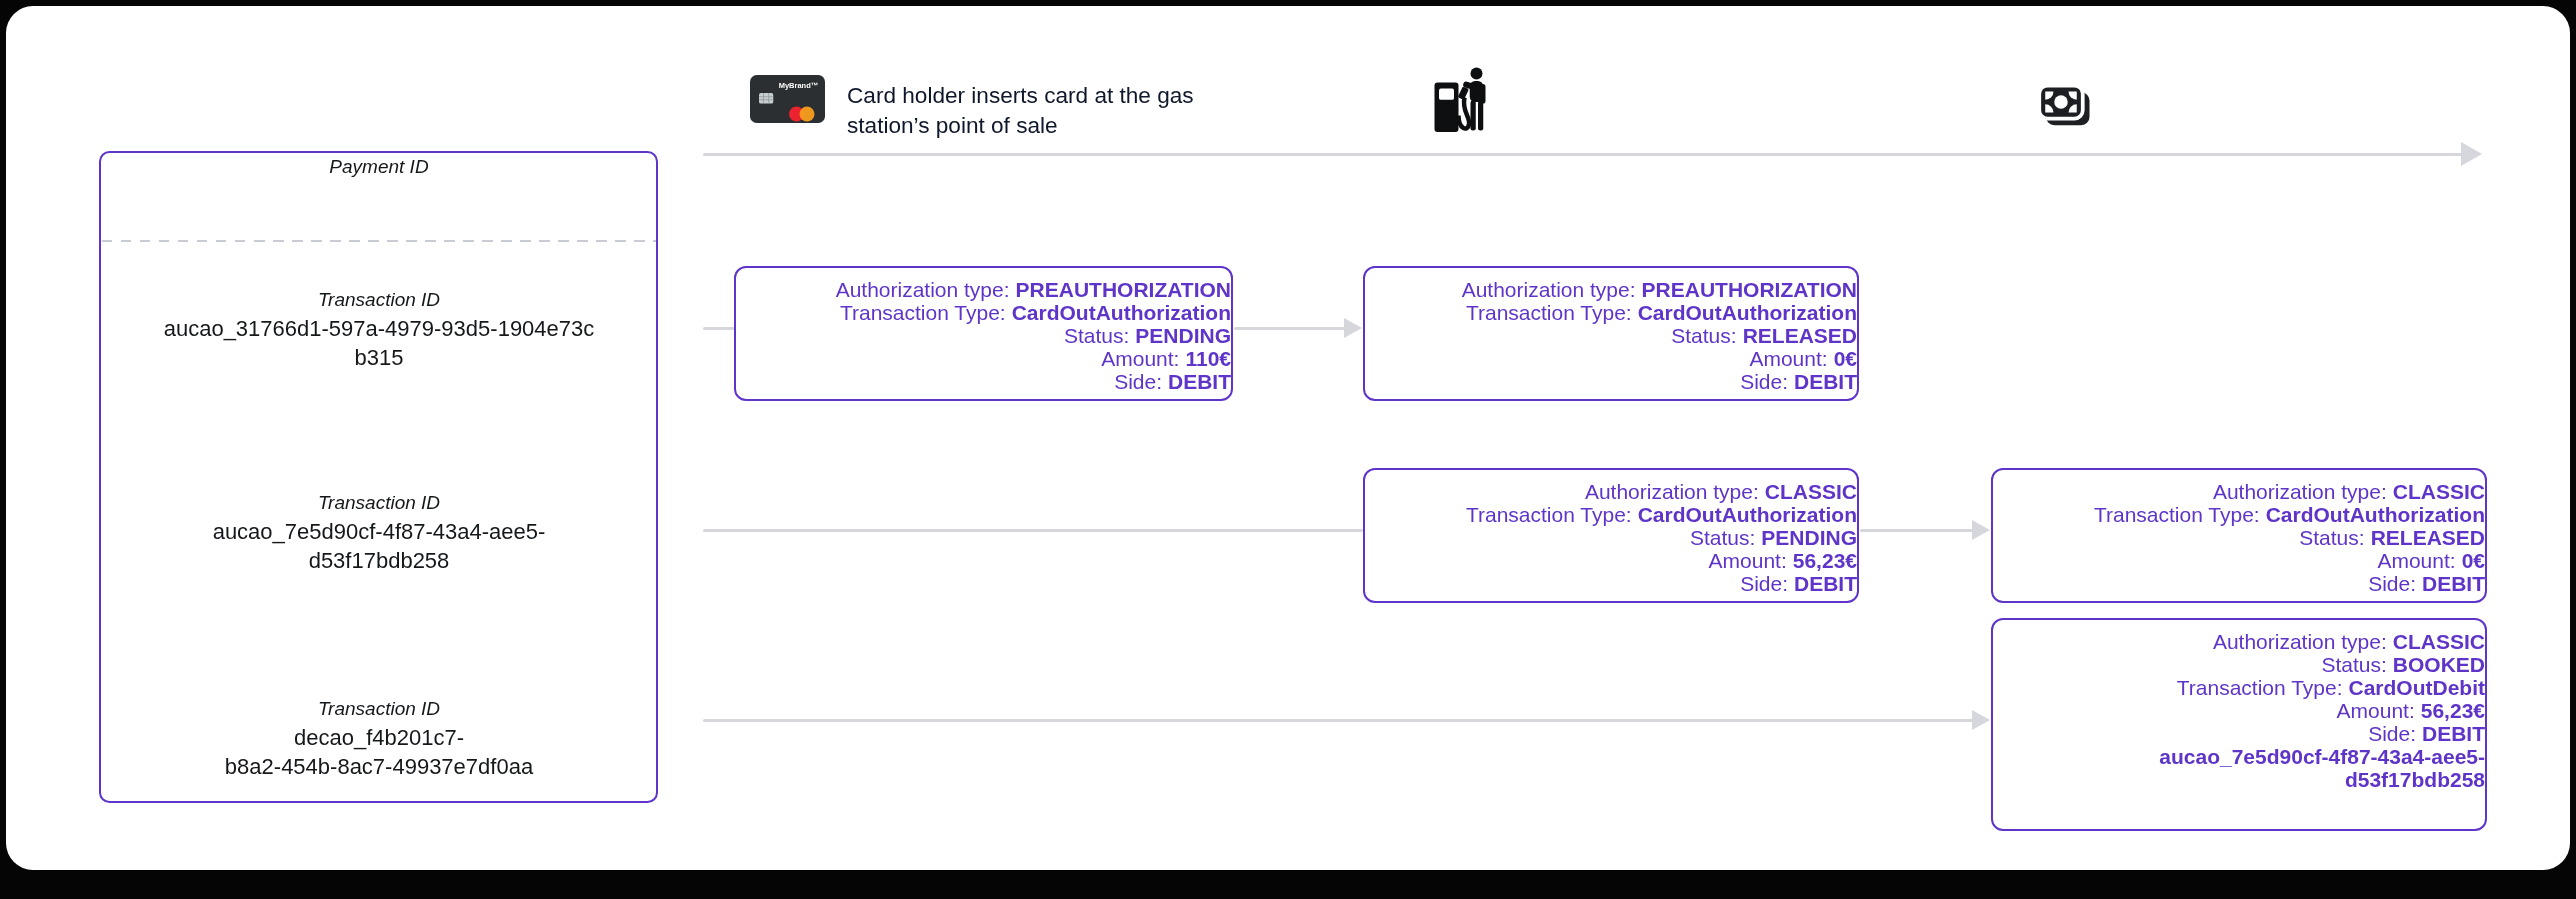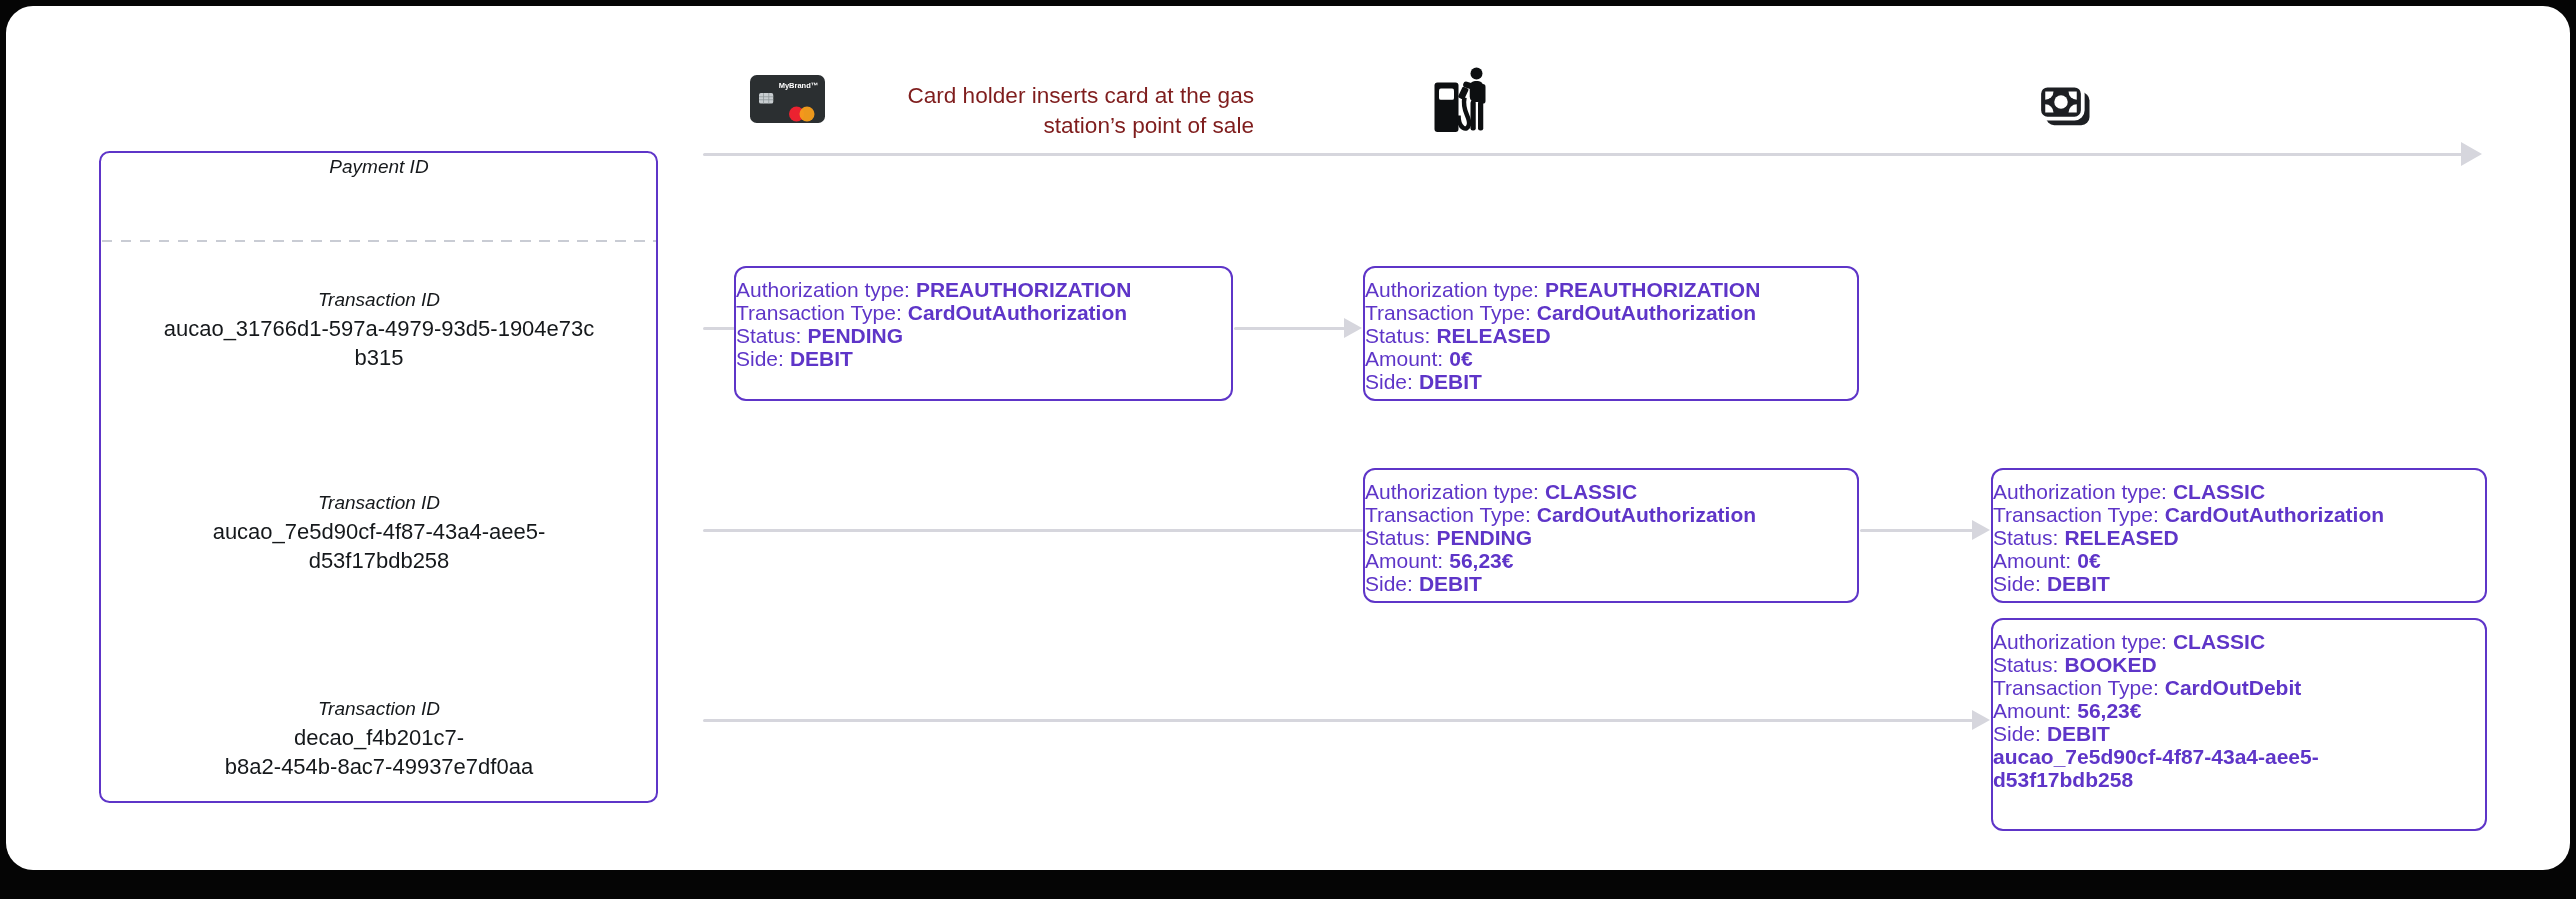--- a/index.html
+++ b/index.html
@@ -1,39 +1,39 @@
 <!DOCTYPE html>
 <html style="font-size:12px"><head>
 <meta charset="utf-8">
 <style>
   html,body{margin:0;padding:0;background:#050505;}
   .stage{position:relative;width:2576px;height:890px;background:#050505;overflow:hidden;
          font-family:"Liberation Sans","DejaVu Sans",sans-serif;}
   .canvas{position:absolute;left:6px;top:6px;right:6px;bottom:19.6px;background:#ffffff;border-radius:27px;}
 
   
-  .step-label{position:absolute;text-align:right;color:#7f1d1d;font-size:22.6px;line-height:30px;white-space:pre-line;}
+  .step-label{position:absolute;text-align:left;color:#0f172a;font-size:22.6px;line-height:30px;white-space:pre-line;}
   .icon-abs{position:absolute;}
 
   
   .hline{position:absolute;height:3px;background:#d6d6dd;border-radius:1.5px;}
   .ahead{position:absolute;width:0;height:0;border-top:12px solid transparent;border-bottom:12px solid transparent;border-left:21px solid #d6d6dd;}
   .ahead.small{border-top-width:10.5px;border-bottom-width:10.5px;border-left-width:18px;}
 
   
   .panel{position:absolute;left:93px;top:145px;width:559px;height:652px;border:2.3px solid #5e35c8;border-radius:10.5px;background:#fff;box-sizing:border-box;}
   .pgroup{position:absolute;left:107px;width:532px;text-align:center;color:#15181b;}
   .pid-label{font-style:italic;font-weight:500;font-size:19px;line-height:29px;}
   .pid-value{font-size:22px;line-height:29px;white-space:pre-line;}
   .dashline{position:absolute;left:96px;top:234px;width:554px;height:2.3px;
             background:repeating-linear-gradient(90deg,#c9ccd4 0 10.5px,transparent 10.5px 19px);}
 
   
   .txbox{position:absolute;border:2.3px solid #5e35c8;border-radius:12px;background:#fff;box-sizing:border-box;
-         color:#5e35c8;font-size:21px;text-align:left;padding-top:9.8px;}
+         color:#5e35c8;font-size:21px;text-align:right;padding-top:9.8px;}
   .bl{line-height:23px;}
   .lbl{font-weight:400;}
   .val{font-weight:700;margin-left:6px;}
   .val.solo{margin-left:0;white-space:pre-line;}
 </style>
 </head>
 <body>
 
 <div class="stage">
   <div class="canvas">
@@ -108,20 +108,21 @@
     <div class="pgroup" style="top:688px;">
       <div class="pid-label">Transaction ID</div>
       <div class="pid-value">decao_f4b201c7-
 b8a2-454b-8ac7-49937e7df0aa</div>
     </div>
 
     <div class="txbox" style="left:728px;top:260px;width:499px;height:135px;">
       <div class="bl"><span class="lbl">Authorization type:</span><span class="val">PREAUTHORIZATION</span></div>
       <div class="bl"><span class="lbl">Transaction Type:</span><span class="val">CardOutAuthorization</span></div>
       <div class="bl"><span class="lbl">Status:</span><span class="val">PENDING</span></div>
+      <div class="bl"><span class="lbl">Amount:</span><span class="val">110€</span></div>
       <div class="bl"><span class="lbl">Side:</span><span class="val">DEBIT</span></div>
     </div>
 
     <div class="txbox" style="left:1357px;top:260px;width:496px;height:135px;">
       <div class="bl"><span class="lbl">Authorization type:</span><span class="val">PREAUTHORIZATION</span></div>
       <div class="bl"><span class="lbl">Transaction Type:</span><span class="val">CardOutAuthorization</span></div>
       <div class="bl"><span class="lbl">Status:</span><span class="val">RELEASED</span></div>
       <div class="bl"><span class="lbl">Amount:</span><span class="val">0€</span></div>
       <div class="bl"><span class="lbl">Side:</span><span class="val">DEBIT</span></div>
     </div>

